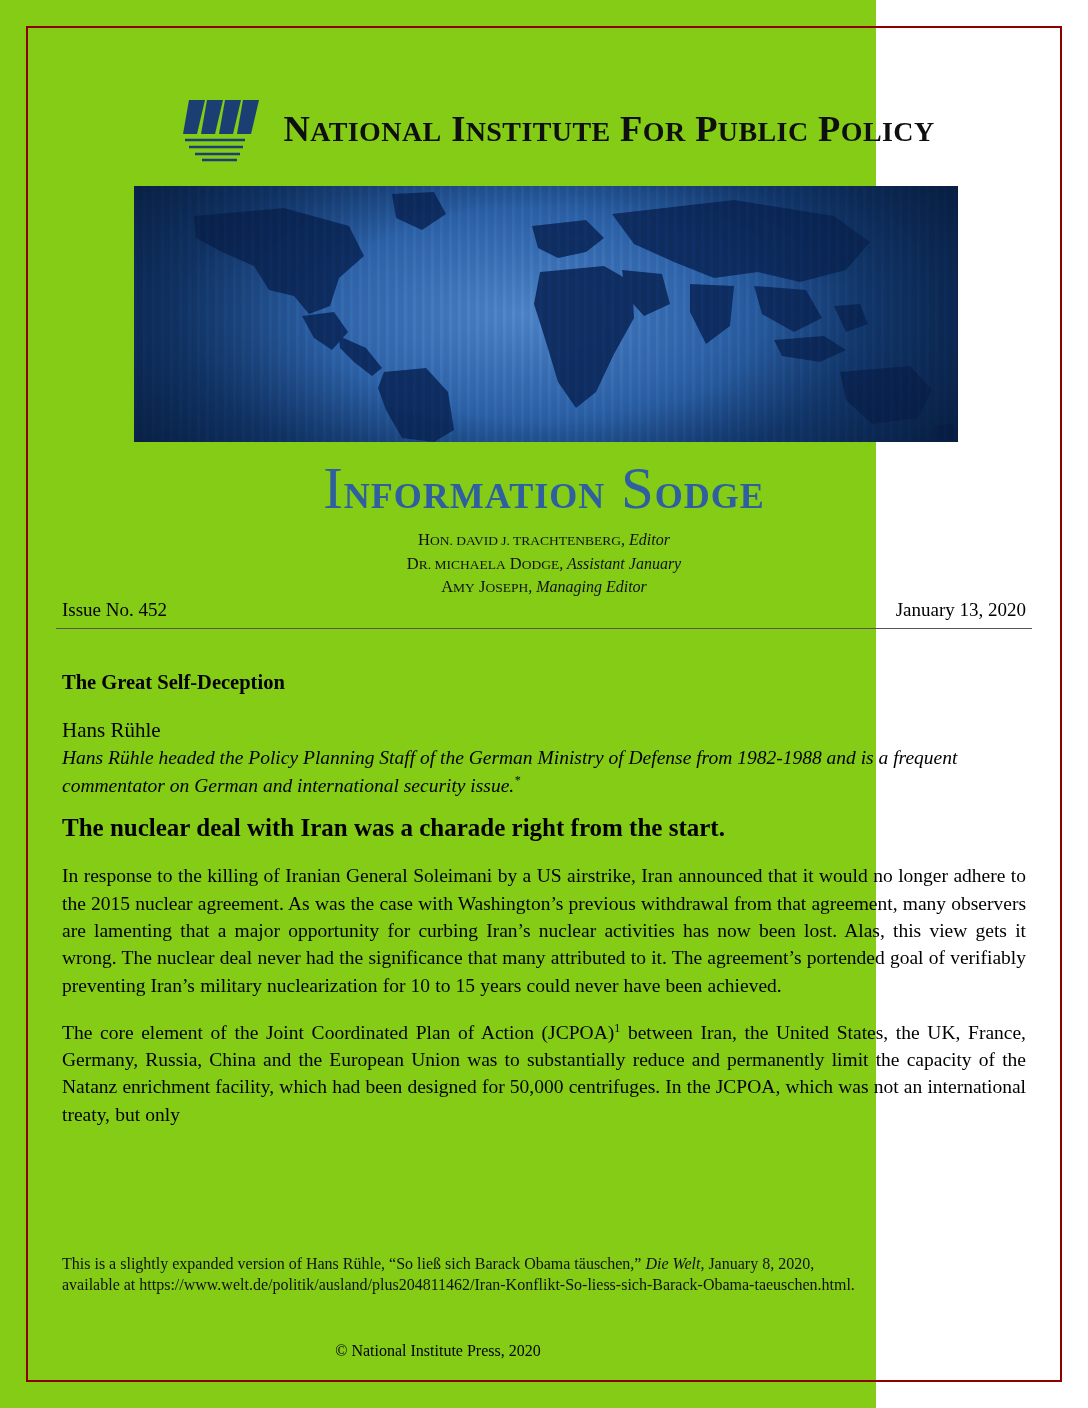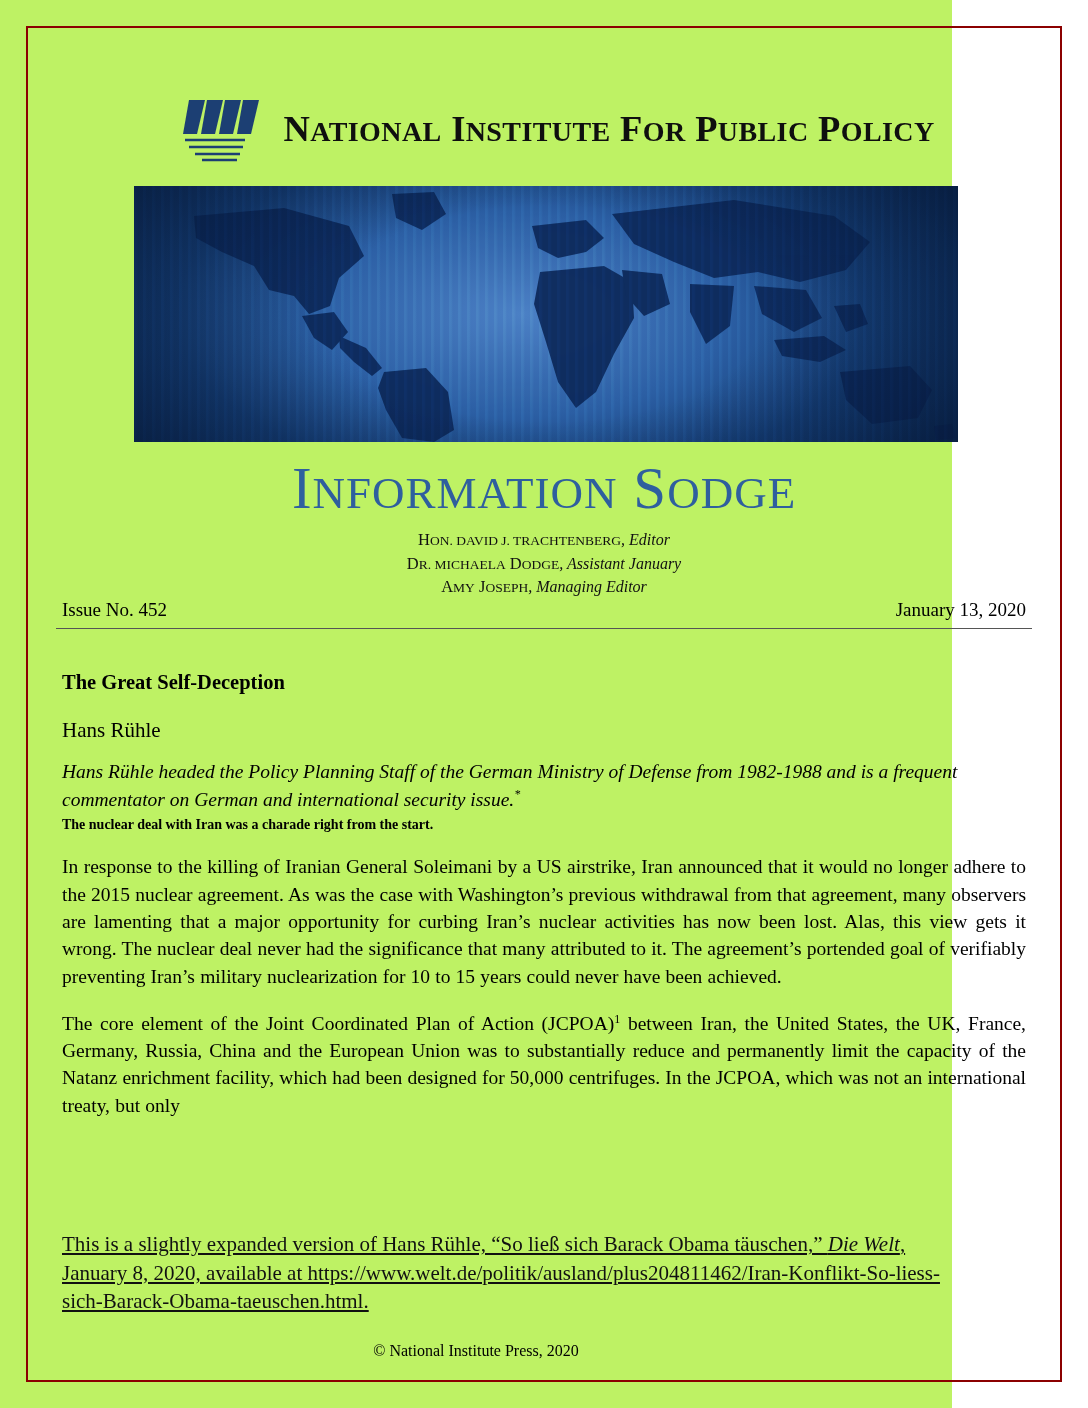--- a/index.html
+++ b/index.html
@@ -9,24 +9,24 @@
   }
   body {
     width: 1088px;
     height: 1408px;
     font-family: "Liberation Serif", serif;
     color: #000000;
     overflow: hidden;
   }
   .page {
     position: relative;
-    width: 952px;
+    width: 876px;
     height: 1408px;
     box-sizing: border-box;
-    background: #bef264;
+    background: #84cc16;
   }
   .page-border {
     position: absolute;
     left: 26px;
     top: 26px;
     width: 1036px;
     height: 1356px;
     border: 2px solid #8b0000;
     box-sizing: border-box;
     pointer-events: none;
@@ -109,21 +109,21 @@
   .series-title {
     text-align: center;
     margin-top: 16px;
     color: #2f5f9e;
     font-family: "Liberation Serif", serif;
     font-size: 59px;
     font-weight: normal;
     letter-spacing: 1px;
     line-height: 1.05;
   }
-  .series-title .sc { font-size: 45px; }
+  .series-title .sc { font-size: 36px; font-weight: bold; }
 
   .editors {
     text-align: center;
     margin-top: 8px;
     line-height: 1.42;
     color: #111;
   }
   .editors div { font-size: 16.5px; }
   .editors .sc { font-size: 13.5px; }
   .editors .role { font-style: italic; font-size: 16px; }
@@ -149,47 +149,46 @@
   .article-title {
     margin-top: 42px;
     font-size: 20.5px;
     font-weight: bold;
   }
   .author {
     margin-top: 24px;
     font-size: 21px;
   }
   .author-bio {
-    margin-top: 16px;
+    margin-top: 2px;
     font-style: italic;
     font-size: 19.5px;
     line-height: 1.38;
   }
   .lede {
-    margin-top: 4px;
+    margin-top: 15px;
     font-weight: bold;
-    font-size: 14px;
+    font-size: 25px;
   }
   p.body-par {
     margin: 20px 0 0 0;
     font-size: 19.5px;
     line-height: 1.4;
     text-align: justify;
     word-spacing: 0.3px;
   }
   sup { font-size: 12px; vertical-align: super; }
   .footnote {
     position: absolute;
     left: 62px;
     right: 10px;
-    bottom: 92px;
-    font-size: 21px;
+    bottom: 112px;
+    font-size: 16px;
     line-height: 1.36;
     color: #111;
-    text-decoration: underline;
   }
   .footnote .it { font-style: italic; }
   .copyright {
     position: absolute;
     left: 0;
     right: 0;
     bottom: 48px;
     text-align: center;
     font-size: 16px;
   }

